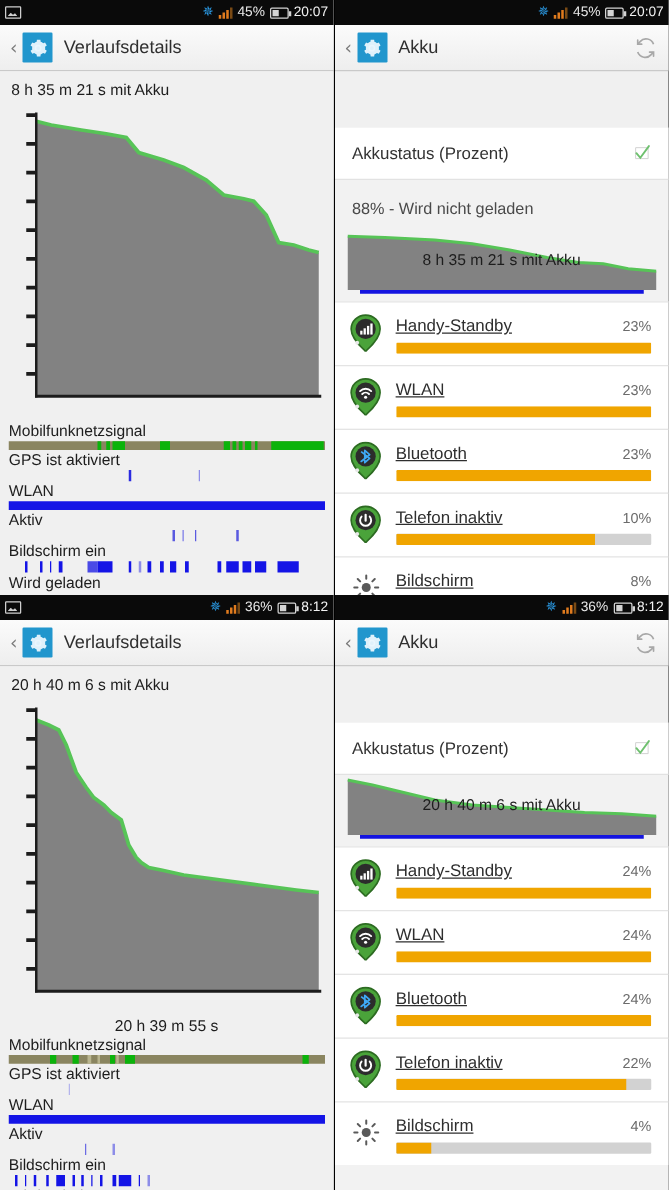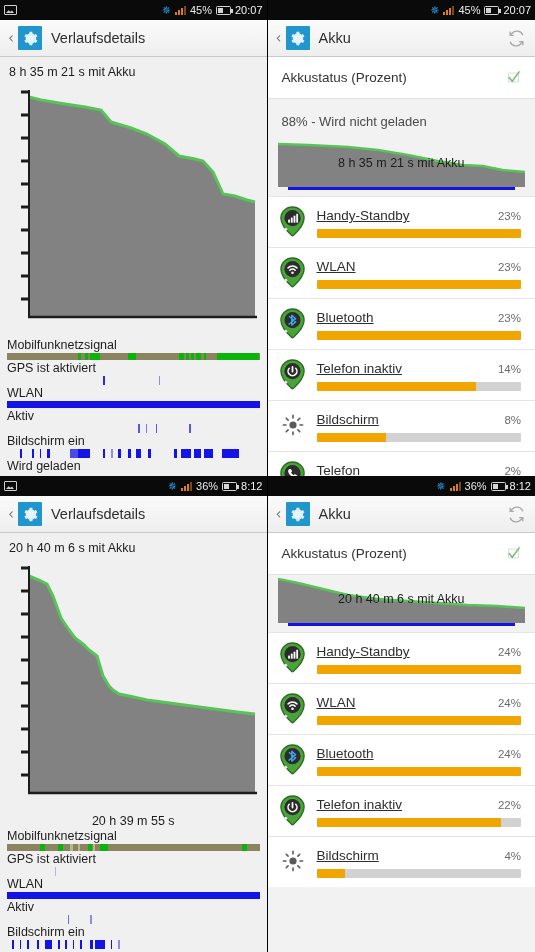--- a/index.html
+++ b/index.html
@@ -44,21 +44,21 @@
   .gtitle { font-size:12.5px; color:#1d1d1d; margin:2px 0 3px 2px; }
   .chartwrap { position:relative; height:255px; }
   .chartwrap svg { display:block; }
   .gfoot { text-align:center; font-size:12.5px; color:#1d1d1d; margin-top:1px; }
   .tl-label { font-size:12.5px; color:#1d1d1d; line-height:14px; margin-top:1px; }
   .tl-bar { height:7px; width:100%; position:relative; margin:1px 0 0 0; }
   .tl-bar span { position:absolute; top:0; bottom:0; display:block; }
   .tl-bar.sparse { height:9px; background:transparent; }
 
   
-  .rp-body { background:#f2f2f2; height:505px; overflow:hidden; }
+  .rp-body { background:#f2f2f2; height:505px; overflow:hidden;margin-top:45px; }
   .row-head { background:#fff; padding:13px 14px; display:flex; align-items:center;
      border-bottom:1px solid #e2e2e2; }
   .row-head .lbl { font-size:13.5px; color:#333; }
   .chk { margin-left:auto; width:15px; height:15px; position:relative; }
   .chk svg { display:block; }
   .charge-state { background:#f2f2f2; font-size:13px; color:#4a4a4a; padding:15px 14px 10px 14px; }
   .mini-wrap { padding:0 10px 0 10px; position:relative; }
   .mini-chart { position:relative; height:48px; }
   .mini-chart svg { display:block; width:100%; height:48px; }
   .mini-cap { position:absolute; left:0; right:0; top:17px; text-align:center;
@@ -341,21 +341,21 @@
               <path d="M14 1C7.4 1 2 6.2 2 12.6c0 7 8.4 15.3 11.2 17.8.5.4 1.1.4 1.6 0C17.6 27.9 26 19.6 26 12.6 26 6.2 20.6 1 14 1z" fill="#4aa33a" stroke="#2d6b22" stroke-width="1.4"></path>
               <circle cx="14" cy="12.5" r="8.4" fill="#2c2c2c"></circle>
               <path d="M14 8v5" stroke="#fff" stroke-width="1.8" stroke-linecap="round"></path>
               <path d="M10.6 9.5a4.6 4.6 0 1 0 6.8 0" fill="none" stroke="#fff" stroke-width="1.6" stroke-linecap="round"></path>
               <circle cx="7" cy="24" r="1.6" fill="#e8e8e8"></circle>
             </svg>
           </span>
           <div class="app-main">
             <div class="app-top">
               <span class="app-name">Telefon inaktiv</span>
-              <span class="app-pct">14%</span>
+              <span class="app-pct">10%</span>
             </div>
             <div class="track">
               <div class="fill" style="width: 78%;"></div>
             </div>
           </div>
         </div>
 
         <div class="app-row">
           <span class="app-ico-wrap">
             <svg width="24" height="24" viewBox="0 0 24 24" stroke="#5a5a5a" stroke-width="1.6" fill="none" stroke-linecap="round">

